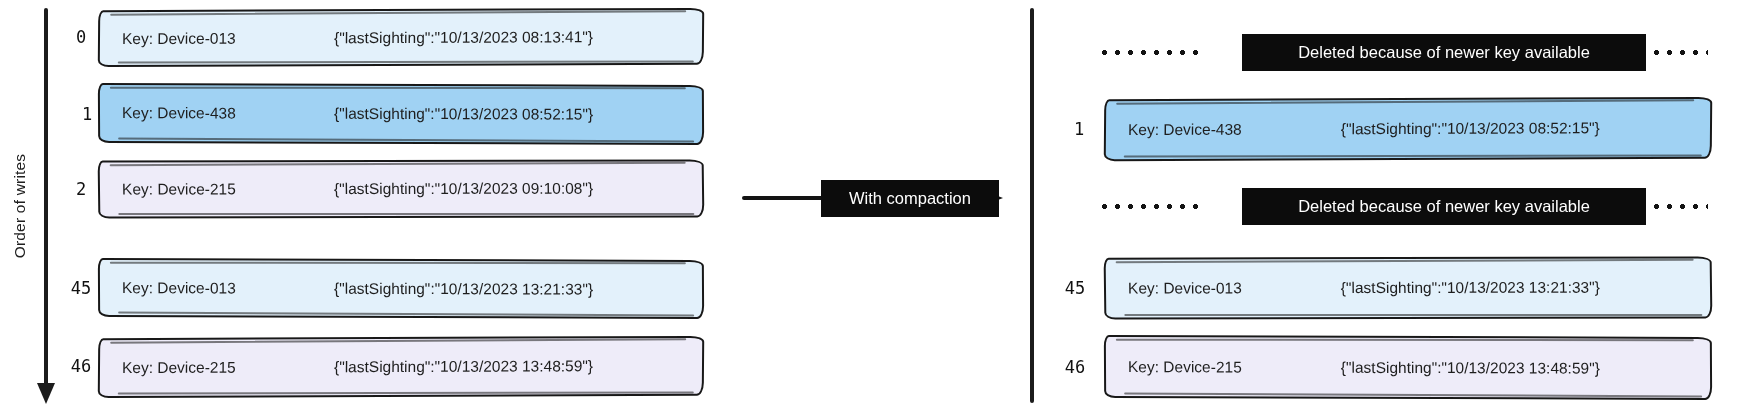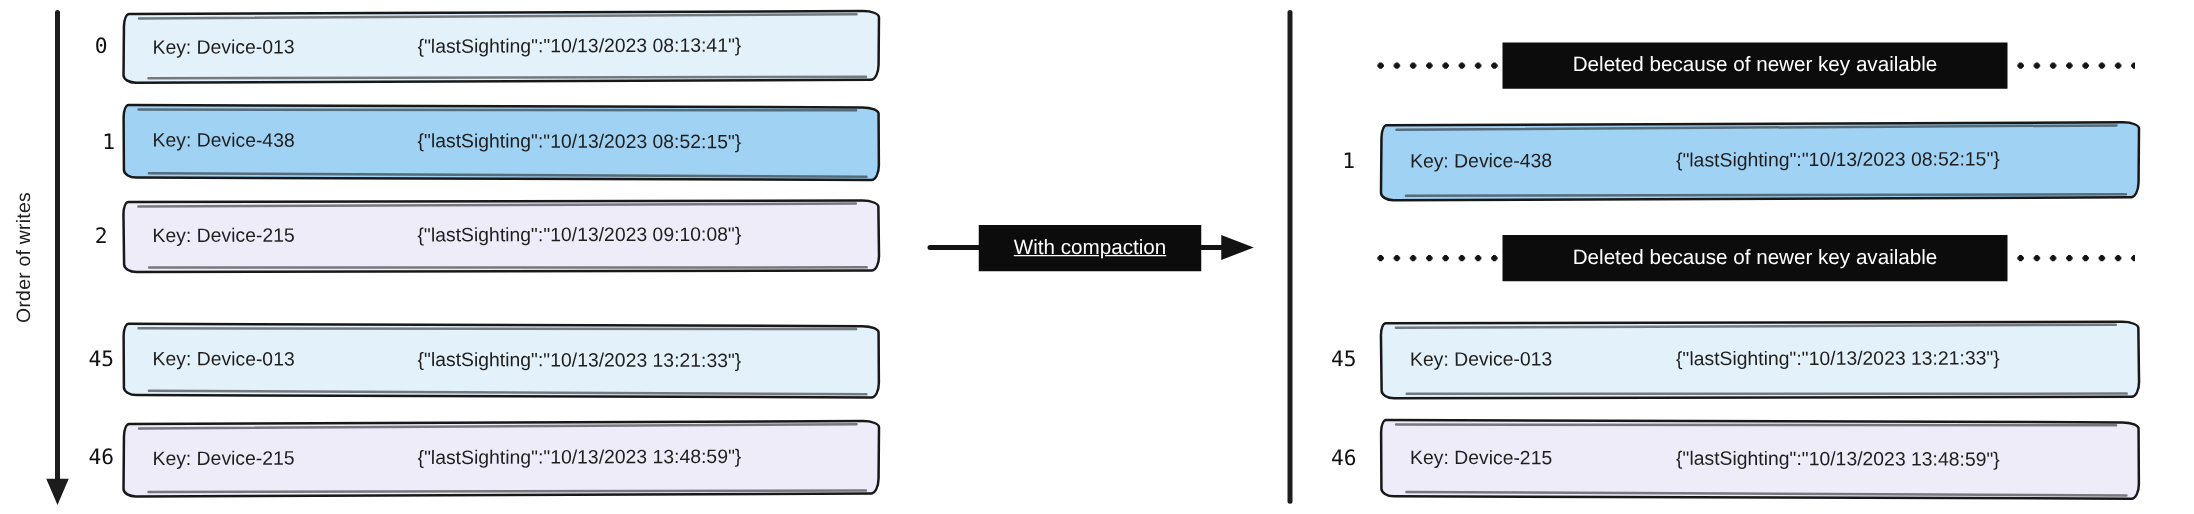--- a/index.html
+++ b/index.html
@@ -77,37 +77,37 @@
   .mid-arrowhead{
     position:absolute;left:977px;top:188px;width:0;height:0;
     border-top:10px solid transparent;border-bottom:10px solid transparent;
     border-left:26px solid #131313;
   }
   .black-box{
     position:absolute;background:#0c0c0c;color:#ffffff;
     display:flex;align-items:center;justify-content:center;
     font-size:16.5px;white-space:nowrap;
   }
-  .mid-label{left:783px;top:180px;width:178px;height:37px;text-decoration:underline;}
+  .mid-label{left:821px;top:180px;width:178px;height:37px;}
   
   .deleted{position:absolute;left:1098px;width:610px;display:flex;align-items:center;}
   .deleted-1{top:34px;height:37px;}
   .deleted-2{top:188px;height:37px;}
   .dots{
     height:5px;align-self:center;
     background-image:radial-gradient(circle closest-side,#141414 95%,transparent);
     background-size:13px 5px;background-repeat:repeat-x;background-position:left center;
   }
   .dots-left{flex:0 0 104px;}
   .dots-right{flex:1;margin-left:4px;}
   .deleted-box{
     position:relative;flex:0 0 404px;height:100%;
     background:#0c0c0c;color:#fff;
     display:flex;align-items:center;justify-content:center;
-    font-size:16.5px;white-space:nowrap;
+    font-size:16.5px;white-space:nowrap;margin-left:40px;
   }
 </style>
 </head>
 <body>
 
 <div class="canvas">
 
   <div class="axis-label">Order of writes</div>
   <div class="vline left-axis"></div>
   <div class="axis-arrowhead"></div>

